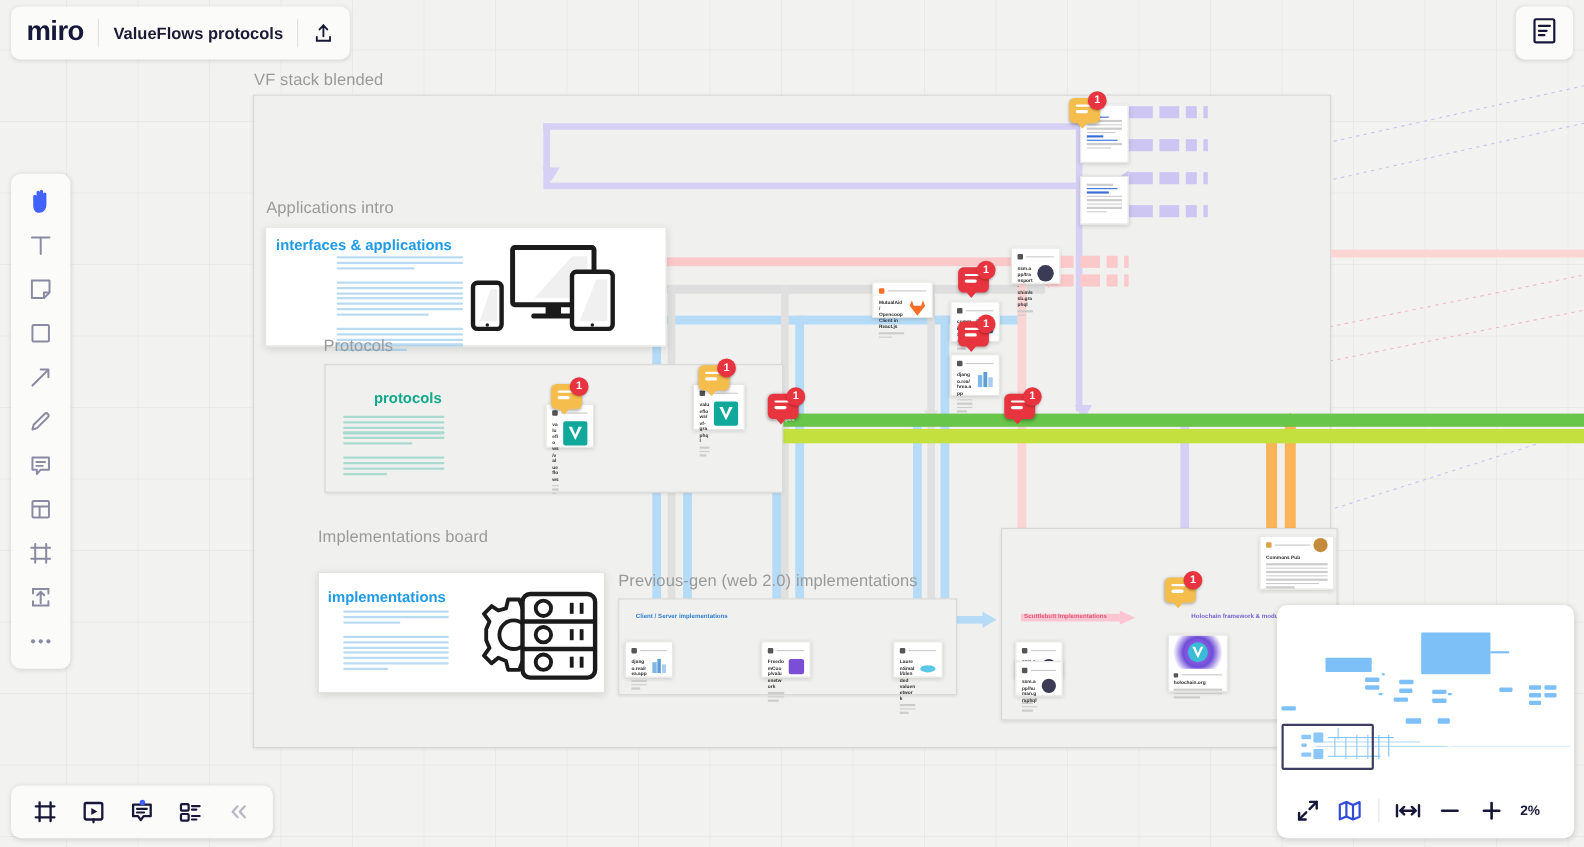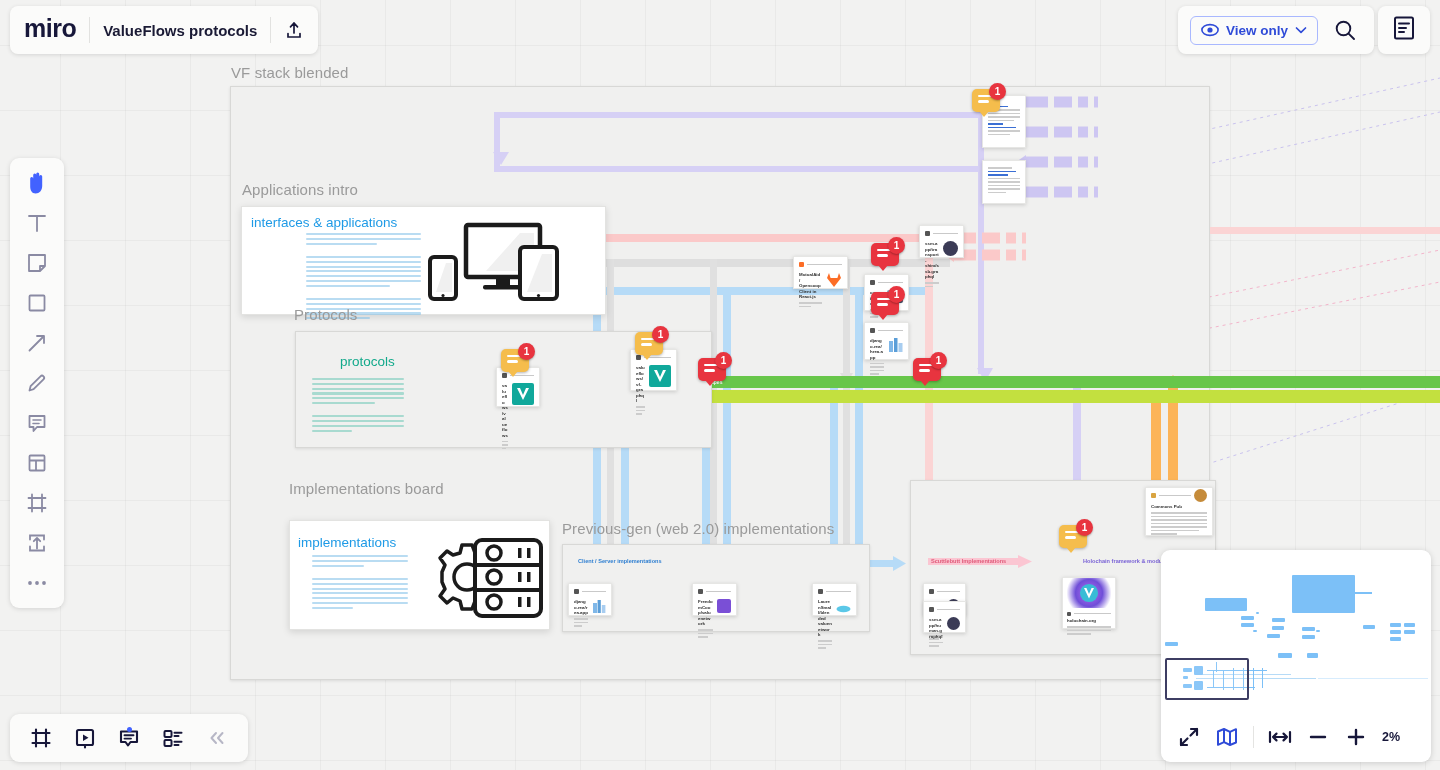--- a/index.html
+++ b/index.html
@@ -41,21 +41,21 @@
   }
   .frame-title.big { font-size: 15px; }
 
   
   .intro-card {
     position: absolute;
     background: #fff;
     border: 1px solid #e3e3e1;
     box-shadow: 0 2px 7px rgba(0,0,0,0.13);
   }
-  .intro-title { position:absolute; font-weight: 400; font-size: 13.5px; }
+  .intro-title { position:absolute; font-weight: 700; font-size: 13.5px; }
   .lorem { position: absolute; }
   .lorem i {
     display: block;
     height: 2.2px;
     margin-bottom: 2.6px;
     border-radius: 1px;
     opacity: .55;
   }
   .lorem .gap { height: 6px; background: none !important; }
 
@@ -812,42 +812,20 @@
     <div class="vsep"></div>
     <div class="icon-btn">
       <svg width="20" height="20" viewBox="0 0 20 20">
           <path d="M10 3 L10 13 M10 3 L6.5 6.8 M10 3 L13.5 6.8" stroke="#17173a" stroke-width="1.7" fill="none" stroke-linecap="round"></path>
           <path d="M4 13.5 L4 17 L16 17 L16 13.5" stroke="#17173a" stroke-width="1.7" fill="none" stroke-linecap="round"></path>
         </svg>
     </div>
   </div>
 
 
-  <div class="topbar-right">
-    <div class="viewonly">
-      <span class="icon-btn">
-        <svg width="18" height="14" viewBox="0 0 18 14">
-            <ellipse cx="9" cy="7" rx="8.1" ry="5.4" fill="none" stroke="#2f4bd8" stroke-width="1.6"></ellipse>
-            <circle cx="9" cy="7" r="2.6" fill="#2f4bd8"></circle>
-          </svg>
-      </span>
-      <span>View only</span>
-      <span class="icon-btn">
-        <svg width="12" height="8" viewBox="0 0 12 8">
-            <path d="M1.5 2 L6 6.3 L10.5 2" fill="none" stroke="#2f4bd8" stroke-width="1.7" stroke-linecap="round" stroke-linejoin="round"></path>
-          </svg>
-      </span>
-    </div>
-    <div class="icon-btn" style="width:34px;height:34px;">
-      <svg width="22" height="22" viewBox="0 0 22 22">
-          <circle cx="9.5" cy="9.5" r="6.8" fill="none" stroke="#17173a" stroke-width="1.9"></circle>
-          <path d="M14.6 14.6 L20 20" stroke="#17173a" stroke-width="1.9" stroke-linecap="round"></path>
-        </svg>
-    </div>
-  </div>
   <div class="topbar-far">
     <span>
       <svg width="22" height="24" viewBox="0 0 22 24">
           <rect x="2" y="1.5" width="18" height="21" rx="1.5" fill="none" stroke="#17173a" stroke-width="2"></rect>
           <path d="M6 7.5 H16 M6 12 H13 M6 16 H11" stroke="#17173a" stroke-width="2" stroke-linecap="round"></path>
         </svg>
     </span>
   </div>
 
   <div class="toolbar">

